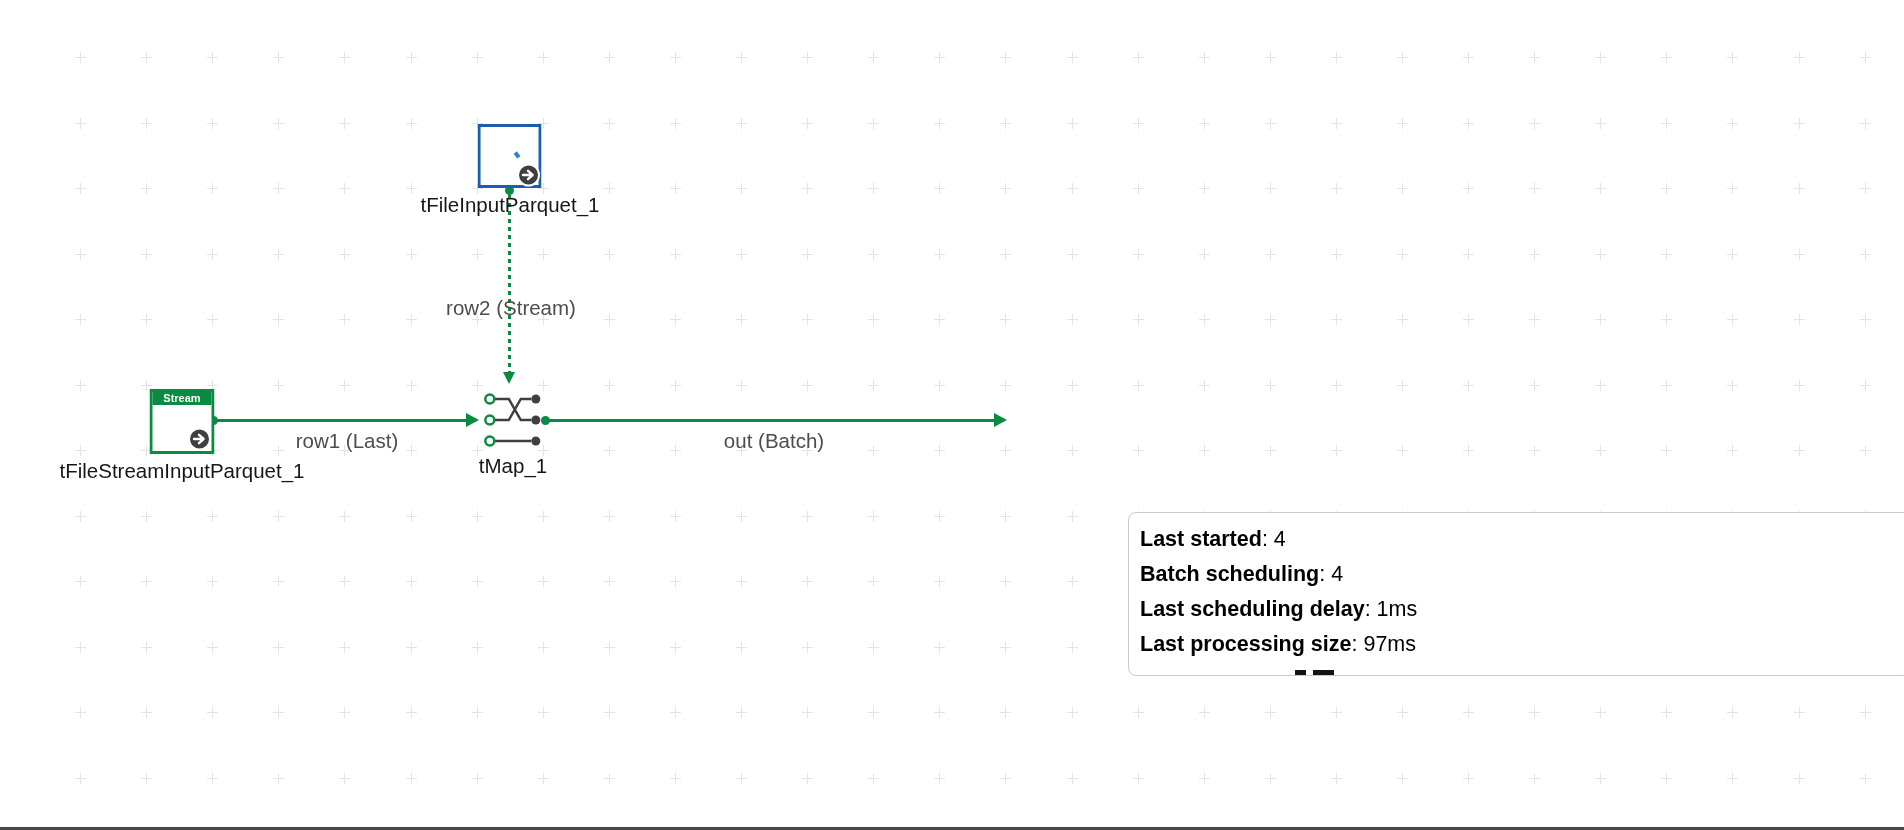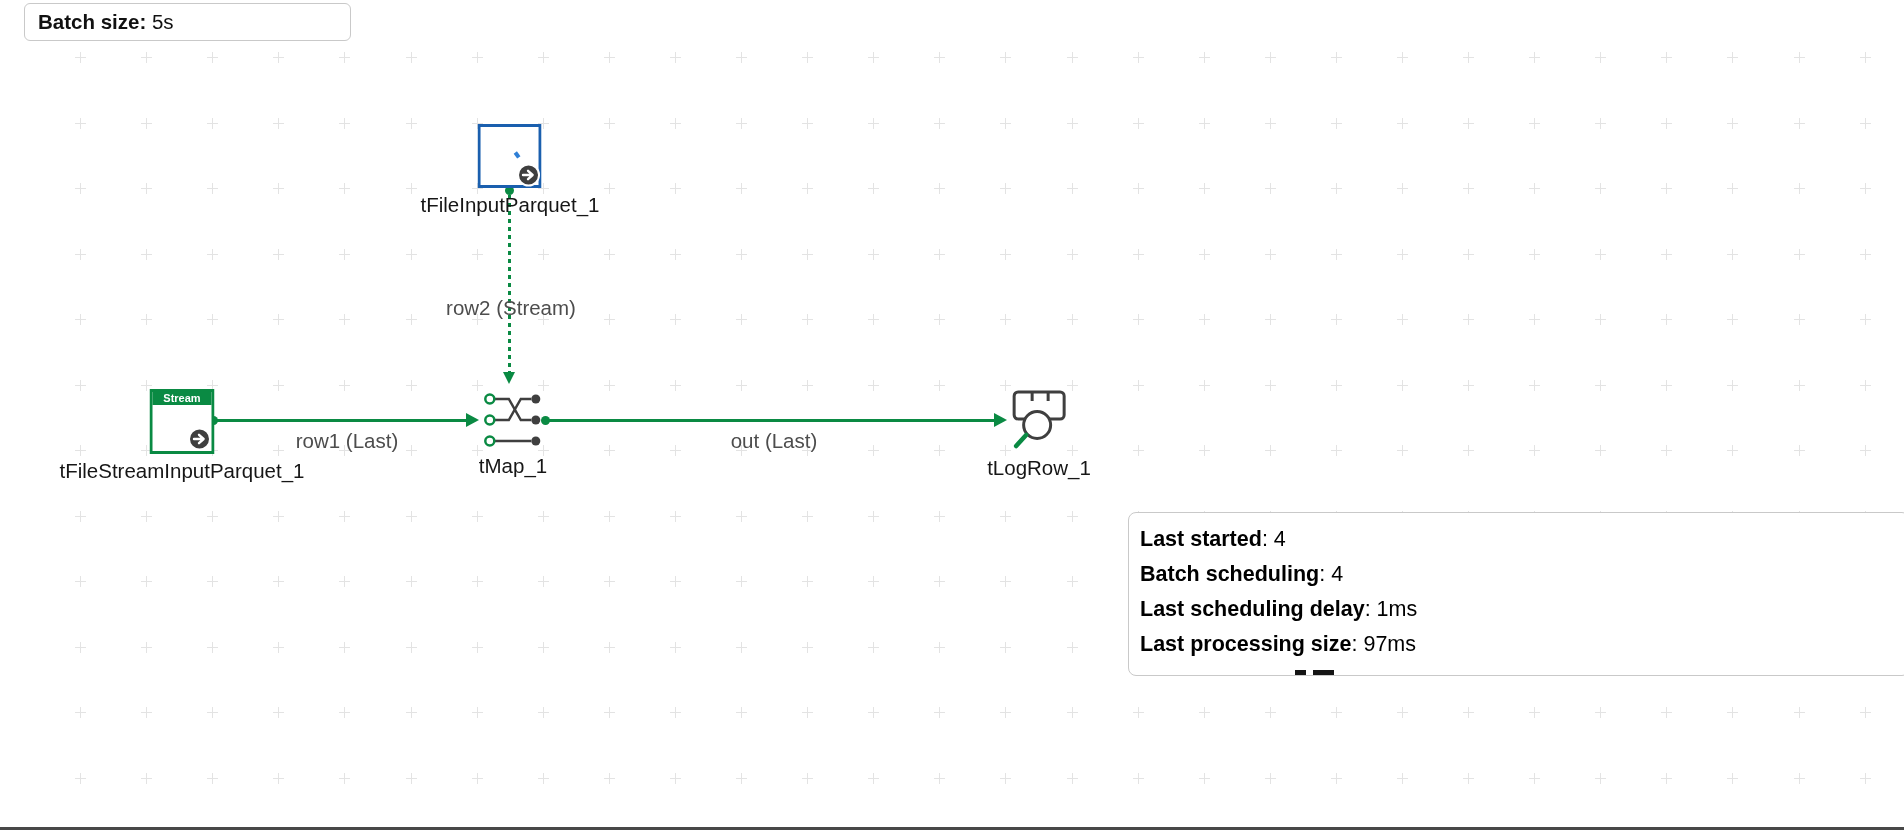--- a/index.html
+++ b/index.html
@@ -449,33 +449,30 @@
       <div class="gp" style="left: 1860px; top: 314px;"></div>
       <div class="gp" style="left: 1860px; top: 380px;"></div>
       <div class="gp" style="left: 1860px; top: 445px;"></div>
       <div class="gp" style="left: 1860px; top: 511px;"></div>
       <div class="gp" style="left: 1860px; top: 576px;"></div>
       <div class="gp" style="left: 1860px; top: 642px;"></div>
       <div class="gp" style="left: 1860px; top: 707px;"></div>
       <div class="gp" style="left: 1860px; top: 773px;"></div>
     </div>
 
-  <div id="batch-box">
-    <span class="b">Batch size:</span><span> </span><span>5s</span>
-  </div>
 
   <div class="dot" style="left:209px; top:416px;"></div>
   <div class="line-h" style="left:215px; top:419px; width:251px;"></div>
   <div class="arr-r" style="left:466px; top:413px;"></div>
   <div class="conn-label" style="left:347px; top:429px;">row1 (Last)</div>
 
   <div class="dot" style="left:541px; top:416px;"></div>
   <div class="line-h" style="left:547px; top:419px; width:447px;"></div>
   <div class="arr-r" style="left:994px; top:413px;"></div>
-  <div class="conn-label" style="left:774px; top:429px;">out (Last)</div>
+  <div class="conn-label" style="left:774px; top:429px;">out (Batch)</div>
 
   <div class="dot" style="left:505px; top:186px;"></div>
   <div class="line-v-dashed" style="left:508px; top:195px; height:177px;"></div>
   <div class="arr-d" style="left:503px; top:372px;"></div>
   <div class="conn-label" style="left:511px; top:296px;">row2 (Stream)</div>
 
   <div class="node" style="left:510px; top:124px;">
     <svg width="64" height="64" viewBox="0 0 64 64">
       <defs>
           <clipPath id="cp1">
@@ -541,30 +538,20 @@
       <circle cx="8" cy="8" r="4.5" fill="#ffffff" stroke="#0A8A43" stroke-width="2.5"></circle>
       <circle cx="8" cy="29" r="4.5" fill="#ffffff" stroke="#0A8A43" stroke-width="2.5"></circle>
       <circle cx="8" cy="50" r="4.5" fill="#ffffff" stroke="#0A8A43" stroke-width="2.5"></circle>
       <circle cx="54" cy="8" r="4.5" fill="#3F3F3F"></circle>
       <circle cx="54" cy="29" r="4.5" fill="#3F3F3F"></circle>
       <circle cx="54" cy="50" r="4.5" fill="#3F3F3F"></circle>
     </svg>
     <div class="node-label">tMap_1</div>
   </div>
 
-  <div class="node" style="left:1039px; top:389px;">
-    <svg width="58" height="62" viewBox="0 0 58 62">
-      <rect x="4" y="3" width="50" height="27" rx="4" fill="none" stroke="#3F3F3F" stroke-width="3"></rect>
-      <line x1="22" y1="3" x2="22" y2="12" stroke="#3F3F3F" stroke-width="3"></line>
-      <line x1="38" y1="3" x2="38" y2="12" stroke="#3F3F3F" stroke-width="3"></line>
-      <circle cx="27" cy="36" r="13.5" fill="#ffffff" stroke="#3F3F3F" stroke-width="3"></circle>
-      <line x1="16" y1="46" x2="6" y2="57" stroke="#0A8A43" stroke-width="4.5" stroke-linecap="round"></line>
-    </svg>
-    <div class="node-label">tLogRow_1</div>
-  </div>
 
   <div id="stats-box">
     <div class="stat-line"><span class="b">Last started</span><span>: 4</span></div>
     <div class="stat-line"><span class="b">Batch scheduling</span><span>: 4</span></div>
     <div class="stat-line"><span class="b">Last scheduling delay</span><span>: 1ms</span></div>
     <div class="stat-line"><span class="b">Last processing size</span><span>: 97ms</span></div>
     <div class="clipmark" style="left:166px; width:11px;"></div>
     <div class="clipmark" style="left:184px; width:21px;"></div>
   </div>
 

